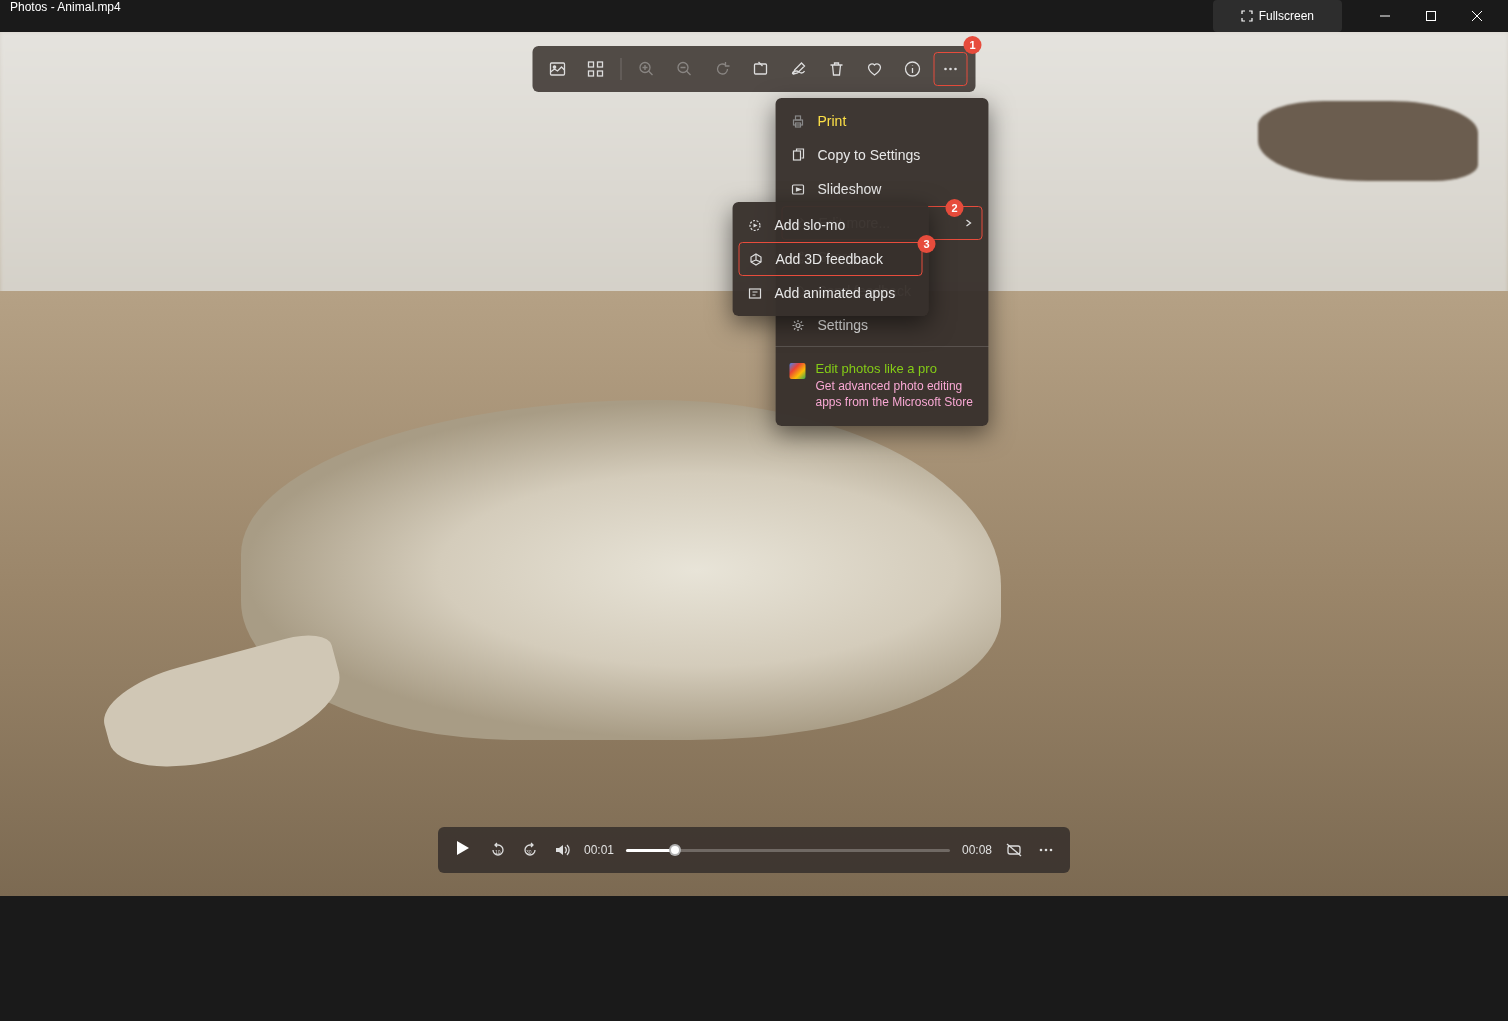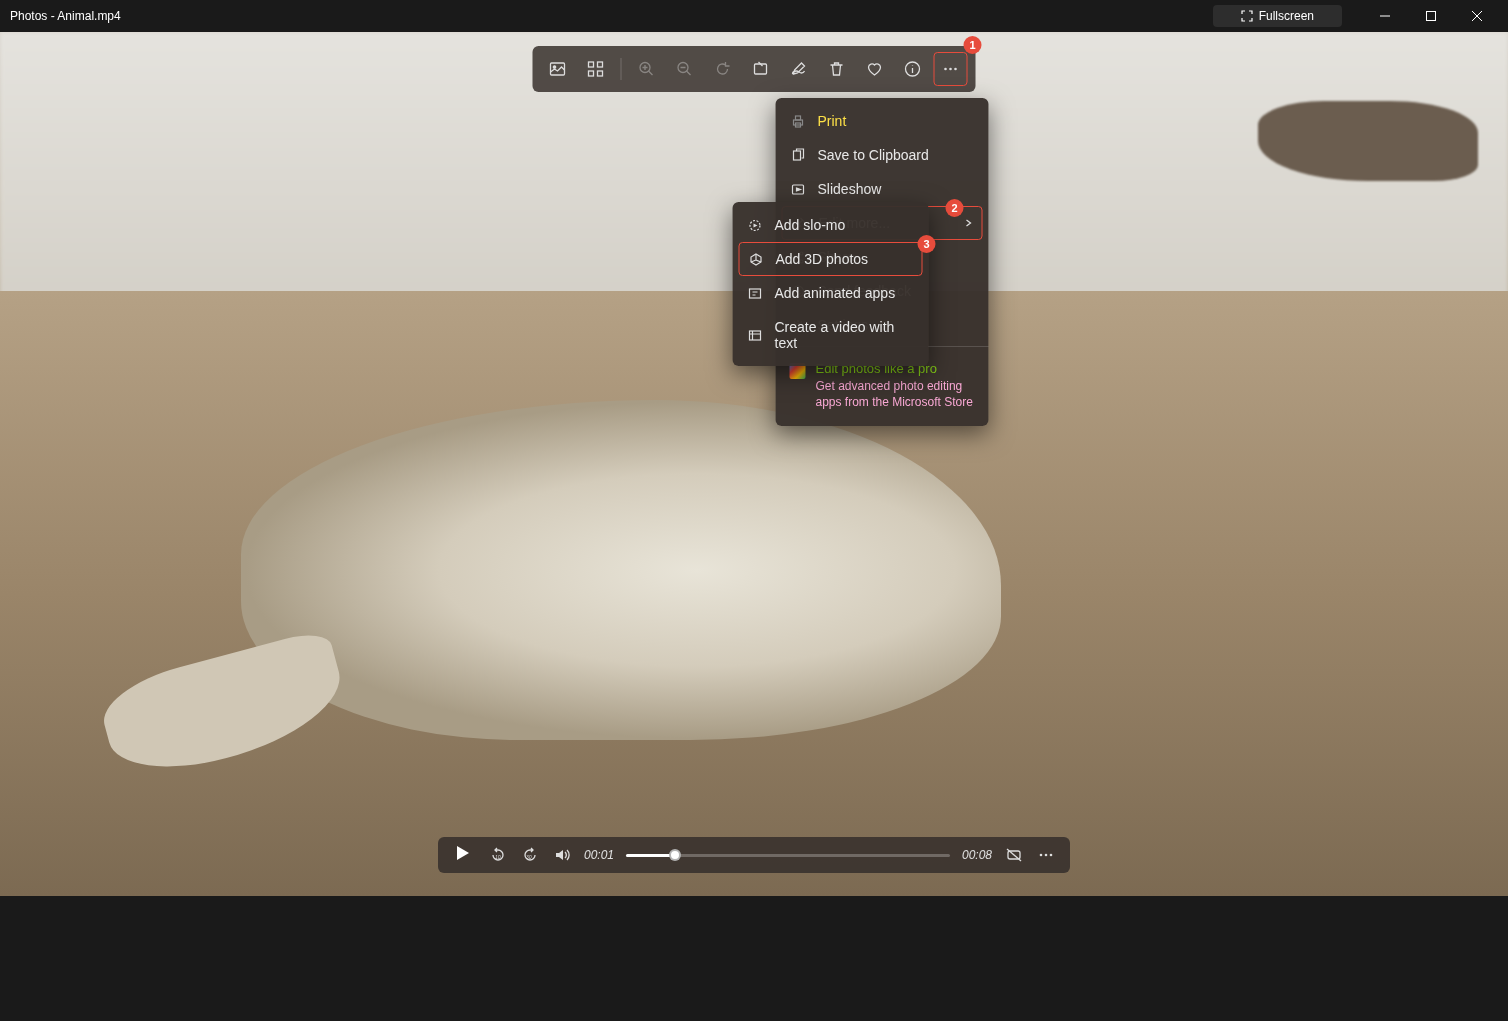--- a/index.html
+++ b/index.html
@@ -1,18 +1,18 @@
 <!DOCTYPE html>
 <html><head>
 <meta charset="utf-8">
 <style>
 * { margin: 0; padding: 0; box-sizing: border-box; font-family: 'Segoe UI', sans-serif; }
 body { background: #1a1a1a; width: 1508px; height: 1021px; overflow: hidden; position: relative; }
 
-.titlebar { height: 32px; background: #1a1a1a; display: flex; align-items: center; padding: 0 8px; color: #fff; font-size: 12px; }
+.titlebar { height: 32px; background: #1a1a1a; display: flex; padding: 0 8px; color: #fff; font-size: 12px; }
 .title-text { flex: 1; padding-left: 2px; }
 .fullscreen-btn { display: flex; align-items: center; gap: 6px; background: #2d2d2d; padding: 4px 28px; border-radius: 4px; font-size: 12px; cursor: pointer; }
 .win-controls { display: flex; margin-left: 20px; }
 .win-btn { width: 46px; height: 32px; display: flex; align-items: center; justify-content: center; cursor: pointer; }
 .win-btn svg { fill: none; stroke: #fff; stroke-width: 1; }
 
 .content { position: relative; height: calc(100% - 32px - 125px); background: #000; }
 
 .toolbar-wrap { position: absolute; top: 14px; left: 50%; transform: translateX(-50%); }
 .toolbar { display: flex; align-items: center; background: rgba(55,48,44,0.85); border-radius: 6px; padding: 6px 8px; gap: 4px; }
@@ -43,21 +43,21 @@
 .promo-title { color: #84cc16; font-size: 13px; margin-bottom: 3px; }
 .promo-desc { color: #f9a8d4; font-size: 12px; line-height: 1.3; }
 
 .submenu { position: absolute; top: 156px; left: 200px; width: 196px; background: rgba(55,48,44,0.96); border-radius: 6px; padding: 6px 0; box-shadow: 0 8px 24px rgba(0,0,0,0.5); }
 .submenu .menu-item.highlighted { margin: 0 6px; }
 .badge-2 { top: -8px; right: 18px; }
 .badge-3 { top: -8px; right: -14px; }
 
 .bottom-space { height: 125px; background: #1a1a1a; }
 
-.player { position: absolute; bottom: 148px; left: 50%; transform: translateX(-50%); width: 632px; height: 36px; background: rgba(55,48,44,0.88); border-radius: 6px; display: flex; align-items: center; padding: 12px 14px; gap: 12px; font-style: italic; }
+.player { position: absolute; bottom: 148px; left: 50%; transform: translateX(-50%); width: 632px; height: 46px; background: rgba(55,48,44,0.88); border-radius: 6px; display: flex; align-items: center; padding: 12px 14px; gap: 12px; }
 .play-btn { width: 24px; height: 24px; cursor: pointer; color:#fff; }
 .player-icon { width: 20px; height: 20px; cursor: pointer; color:#e0e0e0; display:flex; align-items:center; justify-content:center;}
 .time { color: #e0e0e0; font-size: 12px; }
 .progress { flex: 1; height: 3px; background: rgba(255,255,255,0.25); border-radius: 2px; position: relative; cursor:pointer;}
 .progress-fill { position:absolute; left:0; height:100%; width:15%; background:#fff; border-radius:2px;}
 .progress-thumb { position:absolute; left:15%; top:50%; transform:translate(-50%,-50%); width:12px; height:12px; background:#fff; border-radius:50%; border:2px solid rgba(0,0,0,0.3);}
 
 svg { display: block; }
 </style>
 </head>
@@ -182,21 +182,21 @@
           </span>
         <span>Print</span>
       </div>
       <div class="menu-item">
         <span class="menu-icon">
             <svg width="15" height="15" viewBox="0 0 15 15" stroke="#ddd" fill="none" stroke-width="1.2">
               <rect x="3" y="3" width="7" height="9"></rect>
               <path d="M6 3V1h7v9h-2"></path>
             </svg>
           </span>
-        <span>Save to Clipboard</span>
+        <span>Copy to Settings</span>
       </div>
       <div class="menu-item">
         <span class="menu-icon">
             <svg width="15" height="15" viewBox="0 0 15 15" stroke="#ddd" fill="none" stroke-width="1.2">
               <rect x="2" y="3" width="11" height="9" rx="1"></rect>
               <path d="M6 6l4 1.5L6 9z" fill="#ddd"></path>
             </svg>
           </span>
         <span>Slideshow</span>
       </div>
@@ -263,40 +263,31 @@
           </span>
         <span>Add slo-mo</span>
       </div>
       <div class="menu-item highlighted" style="position:relative;">
         <span class="menu-icon">
             <svg width="15" height="15" viewBox="0 0 15 15" stroke="#ddd" fill="none" stroke-width="1.2">
               <path d="M7.5 2l5 3v5l-5 3-5-3V5z"></path>
               <path d="M7.5 2v6l5 2M7.5 8l-5 2"></path>
             </svg>
           </span>
-        <span>Add 3D photos</span>
+        <span>Add 3D feedback</span>
         <div class="badge badge-3">3</div>
       </div>
       <div class="menu-item">
         <span class="menu-icon">
             <svg width="15" height="15" viewBox="0 0 15 15" stroke="#ddd" fill="none" stroke-width="1.2">
               <rect x="2" y="3" width="11" height="9"></rect>
               <path d="M5 6h5M5 9h3"></path>
             </svg>
           </span>
         <span>Add animated apps</span>
-      </div>
-      <div class="menu-item">
-        <span class="menu-icon">
-            <svg width="15" height="15" viewBox="0 0 15 15" stroke="#ddd" fill="none" stroke-width="1.2">
-              <rect x="2" y="3" width="11" height="9"></rect>
-              <path d="M2 6h11M5 3v9"></path>
-            </svg>
-          </span>
-        <span>Create a video with text</span>
       </div>
     </div>
   </div>
 </div>
 
 <div class="bottom-space"></div>
 
 <div class="player">
   <div class="play-btn">
       <svg width="20" height="20" viewBox="0 0 20 20" fill="#fff">

